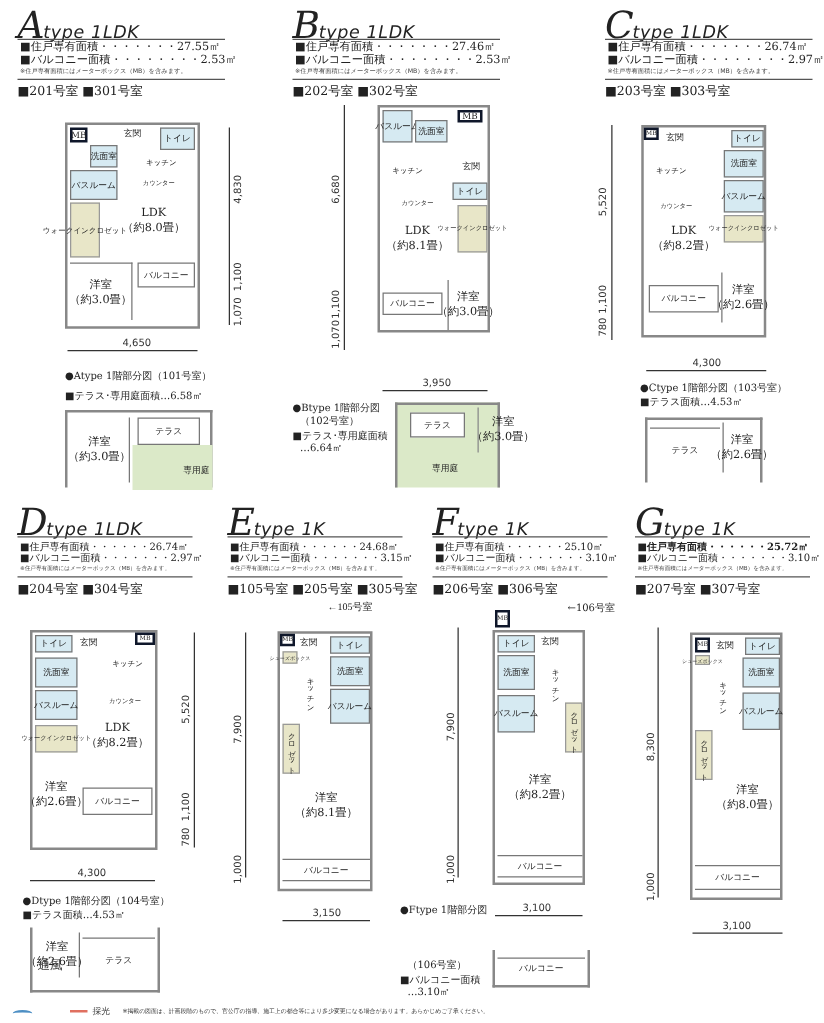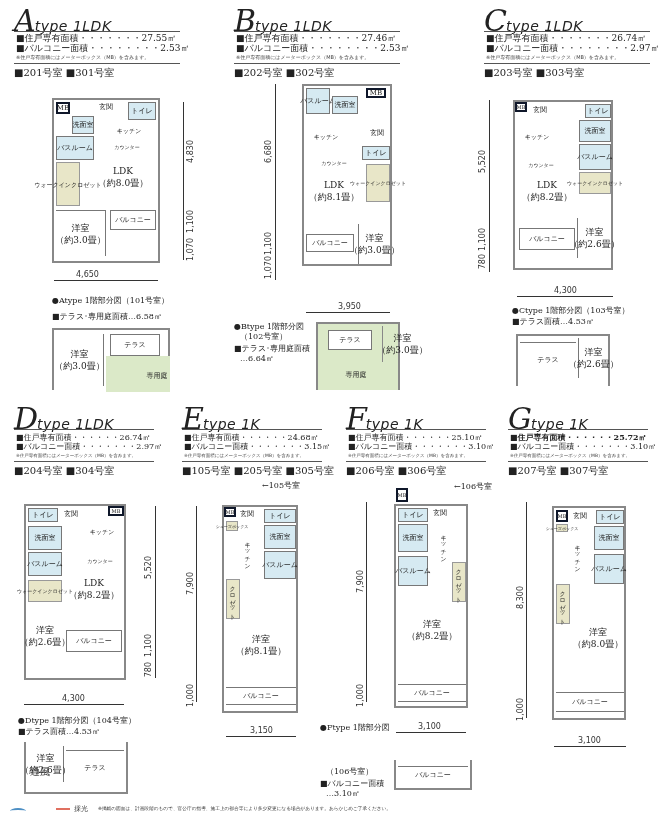--- a/index.html
+++ b/index.html
@@ -60,21 +60,21 @@
     <div class="rm big" style="left:2px;top:110px;width:50px;height:46px;border-right:1px solid #777;border-top:1px solid #777;">
         <span>洋室</span>
         <span>（約3.0畳）</span>
       </div>
   </div>
   <div class="vline" style="left:183px;top:102px;height:158px;"></div>
   <div class="dim dimv" style="left:186px;top:140px;">4,830</div>
   <div class="dim dimv" style="left:186px;top:210px;">1,100</div>
   <div class="dim dimv" style="left:186px;top:238px;">1,070</div>
   <div class="hline" style="left:54px;top:280px;width:104px;"></div>
-  <div class="dim" style="left:76px;top:270px;">4,650</div>
+  <div class="dim" style="left:98px;top:270px;">4,650</div>
 
   <div class="sub" style="left:52px;top:296px;text-align:center;">●Atype 1階部分図（101号室）</div>
   <div class="sub" style="left:52px;top:312px;">■テラス･専用庭面積…6.58㎡</div>
   <div class="plan" style="left:52px;top:328px;width:118px;height:62px;border-bottom:none;">
     <div class="garden" style="position:absolute;left:52px;top:26px;width:64px;height:36px;"></div>
     <div class="rm big" style="left:2px;top:4px;width:48px;height:52px;border-right:1px solid #777;">
         <span>洋室</span>
         <span>（約3.0畳）</span>
       </div>
     <div class="rm" style="left:56px;top:4px;width:50px;height:22px;border:1px solid #777;background:#fff;">テラス</div>
@@ -230,21 +230,21 @@
 </div>
 
 <div class="panel">
   <div class="title" style="left:182px;top:404px;"><span class="big">E</span><span class="rest">type 1K</span></div>
   <div class="rule" style="left:182px;top:429px;width:140px;"></div>
   <div class="spec" style="left:184px;top:432px;font-size:8px;">■<span>住戸専有面積</span>・・・・・・<span>24.68㎡</span></div>
   <div class="spec" style="left:184px;top:441px;font-size:8px;">■<span>バルコニー面積</span>・・・・・・・<span>3.15㎡</span></div>
   <div class="note" style="left:184px;top:452px;font-size:4.5px;">※住戸専有面積にはメーターボックス（MB）を含みます。</div>
   <div class="rule" style="left:182px;top:461px;width:140px;"></div>
   <div class="rooms" style="left:182px;top:464px;">■105号室 ■205号室 ■305号室</div>
-  <div class="sub" style="left:262px;top:481px;">←105号室</div>
+  <div class="sub" style="left:262px;top:481px;font-family:Liberation Serif, serif;">←105号室</div>
 
   <div class="plan" style="left:222px;top:505px;width:76px;height:208px;">
     <div class="box" style="left:0px;top:0px;width:12px;height:10px;">
         <div class="rm" style="width:100%;height:100%;font-size:5px;">MB</div>
       </div>
     <div class="rm" style="left:14px;top:2px;width:18px;height:10px;">玄関</div>
     <div class="rm wet" style="left:40px;top:2px;width:32px;height:14px;">トイレ</div>
     <div class="rm closet" style="left:2px;top:14px;width:12px;height:10px;font-size:4px;">シューズボックス</div>
     <div class="rm wet" style="left:40px;top:18px;width:32px;height:24px;">洗面室</div>
     <div class="rm wet" style="left:40px;top:44px;width:32px;height:28px;">バスルーム</div>

